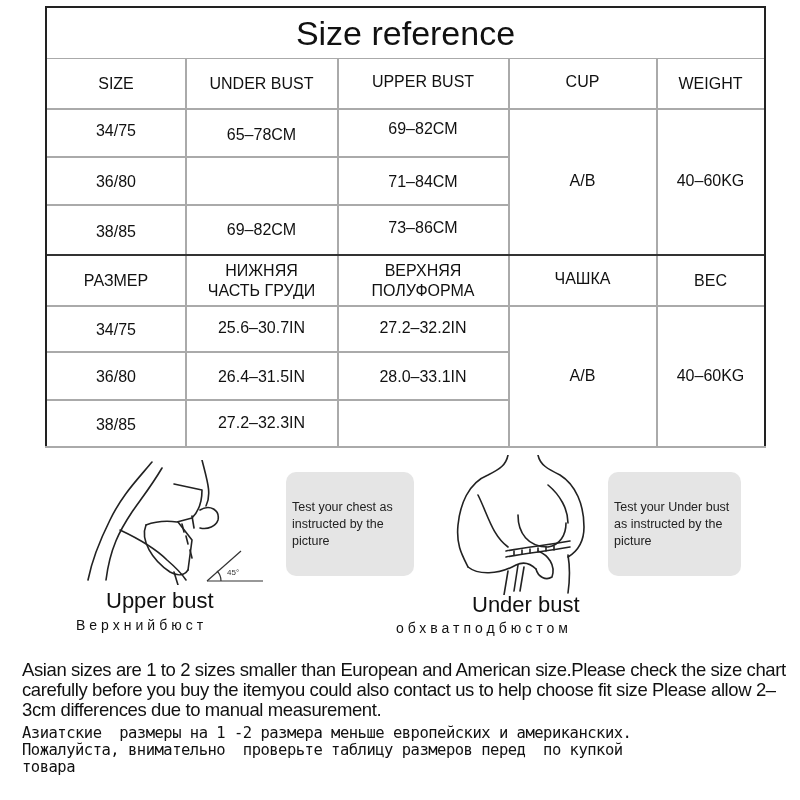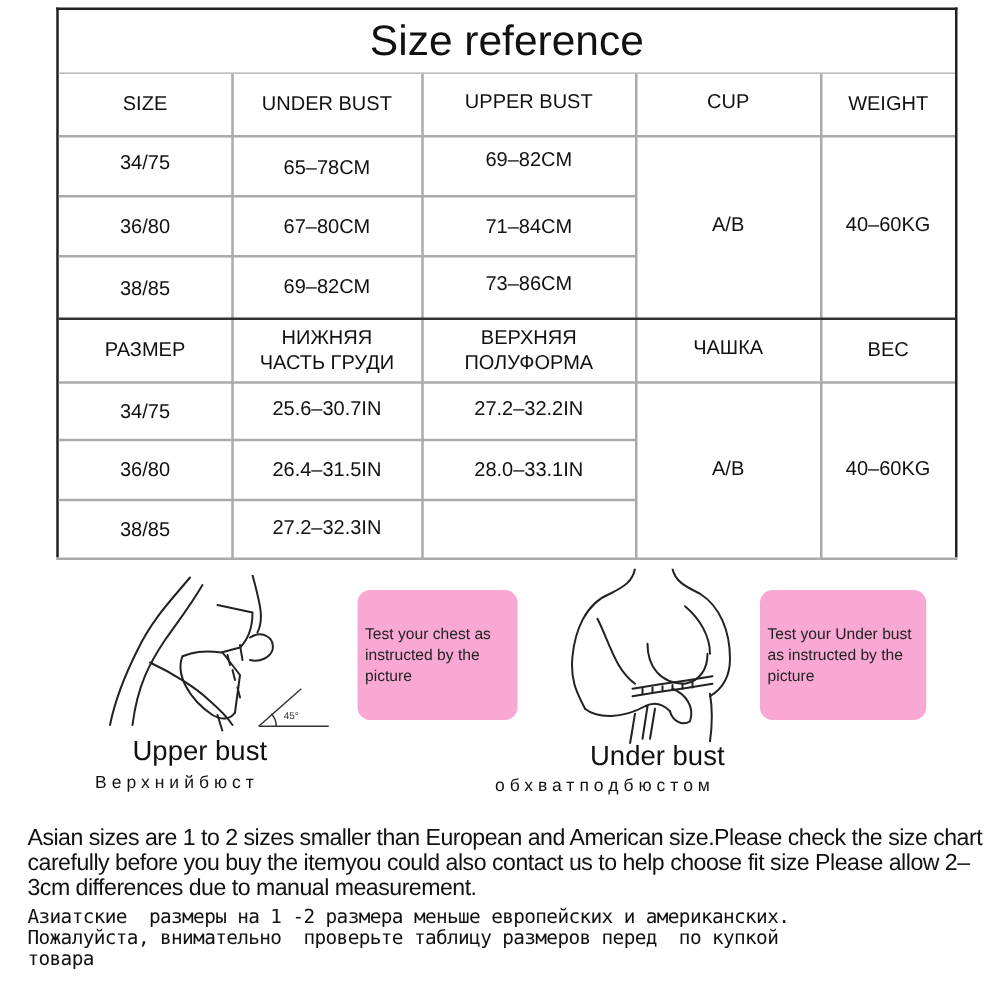--- a/index.html
+++ b/index.html
@@ -5,21 +5,21 @@
   html, body { margin:0; padding:0; background:#ffffff; }
   body { width:800px; height:800px; position:relative; overflow:hidden; font-family:"Liberation Sans", sans-serif; color:#111; }
   .abs { position:absolute; }
   .tbl { position:absolute; left:45px; top:6px; width:721px; border-top:2px solid #222; border-left:2px solid #222; border-right:2px solid #222; box-sizing:border-box; }
   .title-row { height:50px; border-bottom:1.5px solid #aaa; display:flex; align-items:center; justify-content:center; font-size:34px; color:#111; }
   .grid { position:relative; }
   .cell { position:absolute; display:flex; align-items:center; justify-content:center; text-align:center; font-size:16px; box-sizing:border-box; color:#111; line-height:20px; }
   .hline { position:absolute; height:1.5px; background:#aaa; }
   .hline.dark { background:#333; height:2px; }
   .vline { position:absolute; width:1.5px; background:#aaa; }
-  .graybox { position:absolute; background:#f9a8d4; border-radius:10px; font-size:12.5px; color:#222; line-height:17px; box-sizing:border-box; padding:0 6px; display:flex; align-items:center; }
+  .graybox { position:absolute; background:#e5e5e5; border-radius:10px; font-size:12.5px; color:#222; line-height:17px; box-sizing:border-box; padding:0 6px; display:flex; align-items:center; }
   .caption-en { position:absolute; font-size:22px; color:#111; }
   .caption-ru { position:absolute; font-size:14px; color:#111; letter-spacing:4px; }
   .note-en { position:absolute; left:22px; top:660px; width:780px; font-size:18.5px; line-height:20px; color:#111; letter-spacing:-0.4px; }
   .note-ru { position:absolute; left:22px; top:725px; width:780px; font-size:15.5px; line-height:17px; color:#111; font-family:"DejaVu Sans Mono","Liberation Mono", monospace; letter-spacing:-0.5px; white-space:pre-wrap; }
 </style>
 </head>
 <body>
 
 <div class="tbl" style="height:440px;">
   <div class="title-row">Size reference</div>
@@ -39,21 +39,20 @@
     <div class="cell" style="left:139px; top:0; width:151px; height:50px;">UNDER BUST</div>
     <div class="cell" style="left:291px; top:-2px; width:170px; height:50px;">UPPER BUST</div>
     <div class="cell" style="left:462px; top:-2px; width:147px; height:50px;">CUP</div>
     <div class="cell" style="left:610px; top:0; width:107px; height:50px;">WEIGHT</div>
 
     <div class="cell" style="left:0; top:50px; width:138px; height:44px;">34/75</div>
     <div class="cell" style="left:139px; top:52px; width:151px; height:48px;text-align:center;">65–78CM</div>
     <div class="cell" style="left:291px; top:48px; width:170px; height:44px;">69–82CM</div>
 
     <div class="cell" style="left:0; top:98px; width:138px; height:50px;">36/80</div>
-    <div class="cell" style="left:139px; top:98px; width:151px; height:50px;">67–80CM</div>
     <div class="cell" style="left:291px; top:98px; width:170px; height:50px;">71–84CM</div>
 
     <div class="cell" style="left:0; top:148px; width:138px; height:50px;">38/85</div>
     <div class="cell" style="left:139px; top:146px; width:151px; height:50px;">69–82CM</div>
     <div class="cell" style="left:291px; top:144px; width:170px; height:50px;">73–86CM</div>
 
     <div class="cell" style="left:462px; top:50px; width:147px; height:144px;">A/B</div>
     <div class="cell" style="left:610px; top:50px; width:107px; height:144px;">40–60KG</div>
 
     <div class="hline" style="left:0; width:717px; top:246px;"></div>

